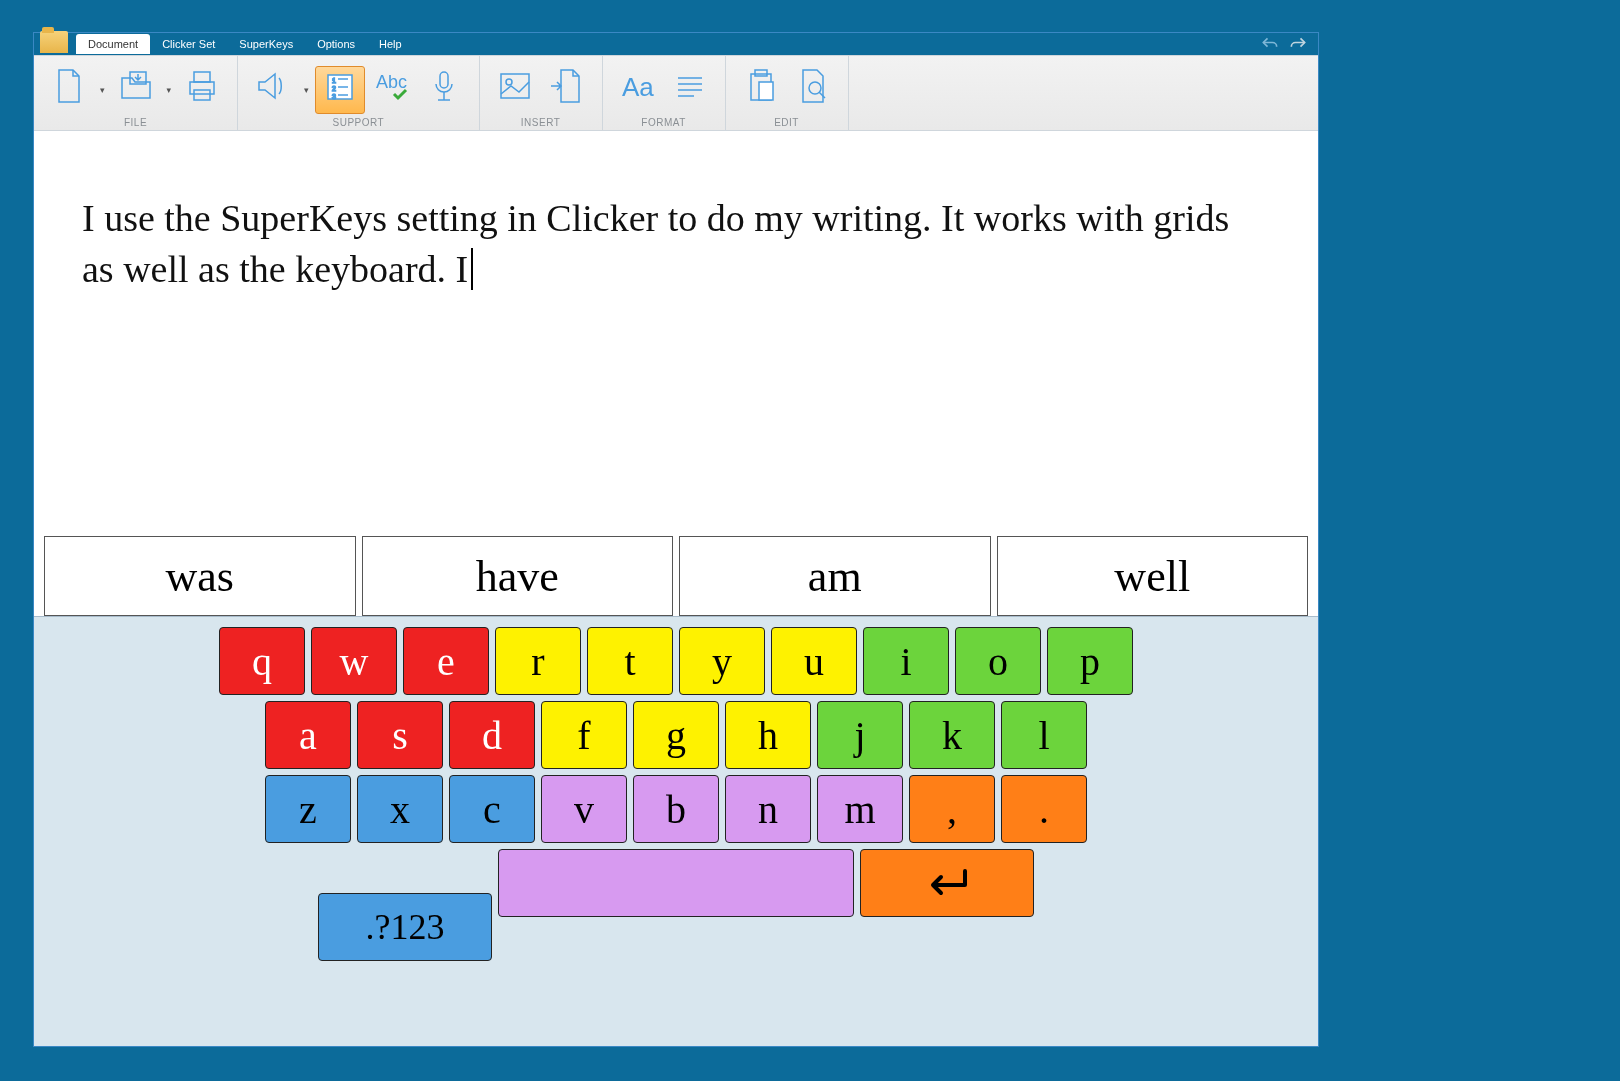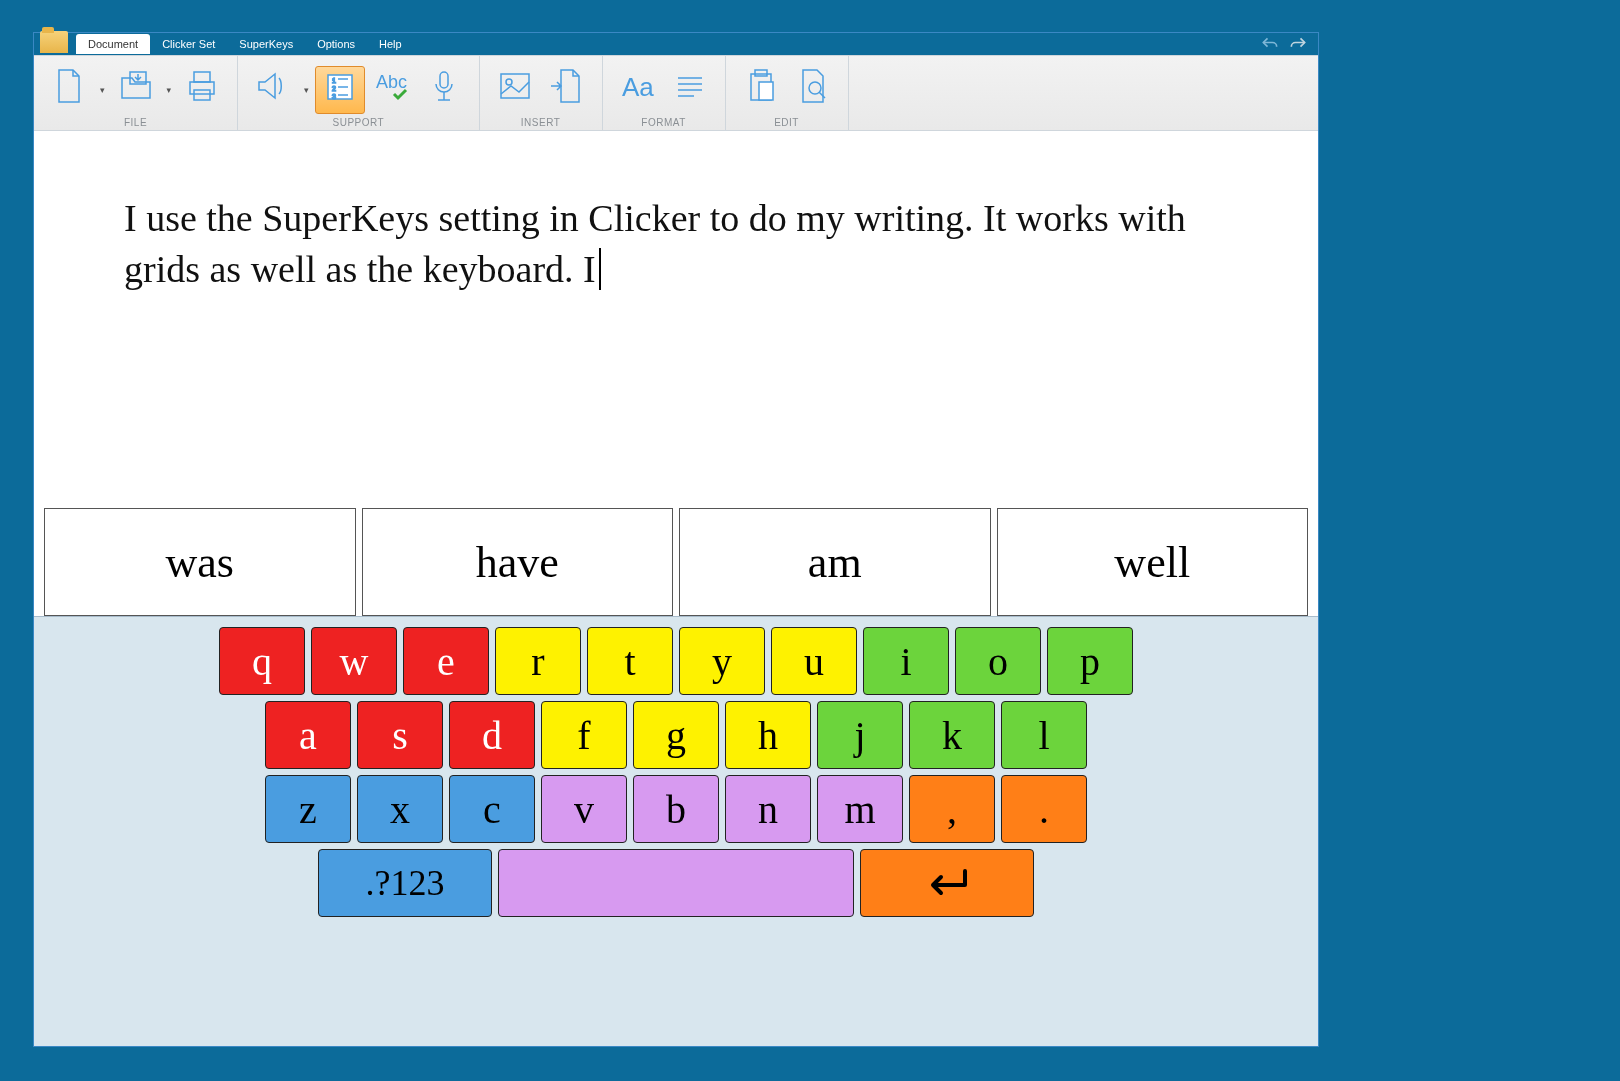--- a/index.html
+++ b/index.html
@@ -88,37 +88,37 @@
     border:1px solid #e08b2b;
   }
   .caret{ font-size:9px; color:#555; padding:0 4px; cursor:pointer;}
   
   .docarea{
     position:absolute;
     left:0; right:0;
     top:100px;
     bottom:520px;
     background:#fff;
-    padding: 60px 90px;
+    padding: 60px 48px;
   }
   .doctext{
     font-family: "Comic Sans MS", "Segoe Script", cursive;
     font-size: 38px;
     line-height:1.35;
     color:#111;
   }
   .cursor{
     display:inline-block; width:2px; height:42px; background:#000; vertical-align:-8px; margin-left:3px;
   }
   
   .predrow{
     position:absolute;
     left:10px; right:10px;
     bottom: 430px;
-    height: 108px;
+    height: 80px;
     display:flex;
     gap:6px;
   }
   .pred{
     flex:1;
     border:1px solid #555;
     background:#fff;
     font-family: "Comic Sans MS", "Segoe Script", cursive;
     font-size: 44px;
     display:flex; align-items:center; justify-content:center;
@@ -145,21 +145,21 @@
     position:relative;
   }
   .key::after{
     content:"";
     position:absolute;
     left:3px; right:3px; bottom:-6px; height:6px;
     background:#888; border-radius:0 0 4px 4px;
     z-index:-1;
   }
   .space{ width:356px; }
-  .sym{ width:174px; font-size:36px;}
+  .sym{ width:174px; font-size:36px;margin-top:44px;}
   .enter{ width:174px; font-size:44px;}
   .c-red{ background:#e22; color:#fff;}
   .c-yellow{ background:#fef200; color:#000;}
   .c-green{ background:#6cd43c; color:#000;}
   .c-blue{ background:#4a9de0; color:#000;}
   .c-violet{ background:#d79af0; color:#000;}
   .c-orange{ background:#ff7f17; color:#000;}
 </style>
 </head>
 <body>

